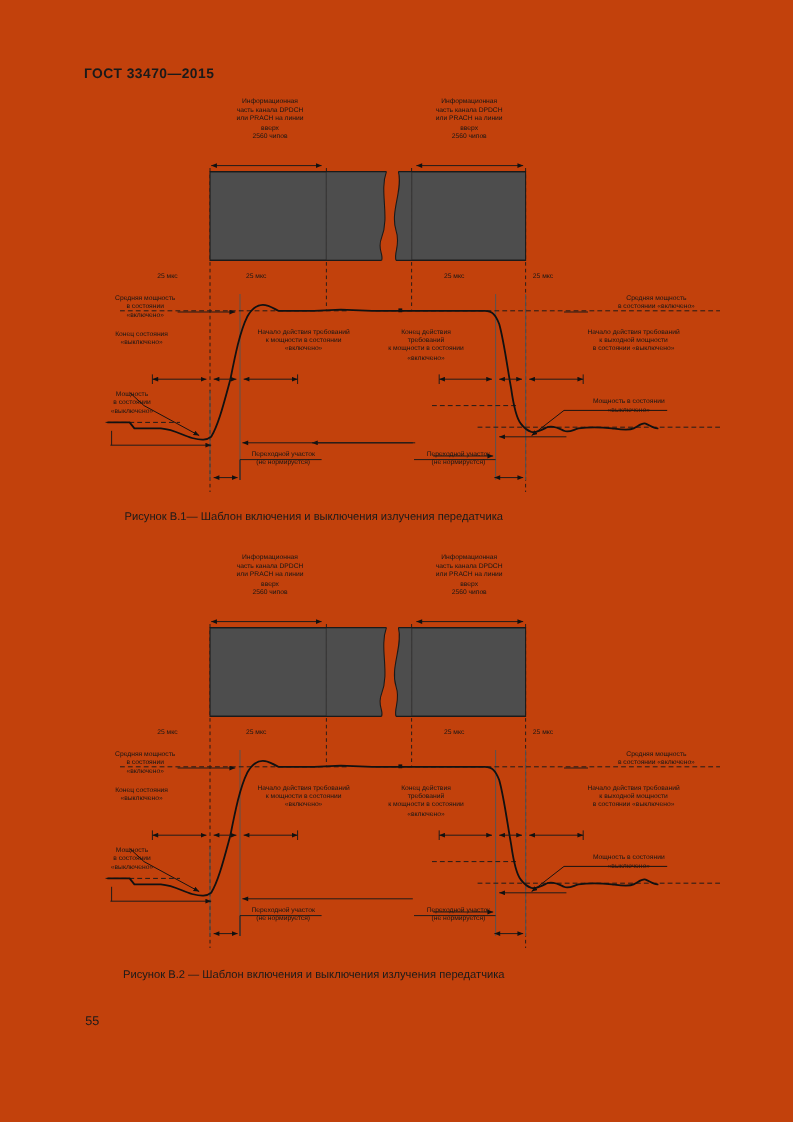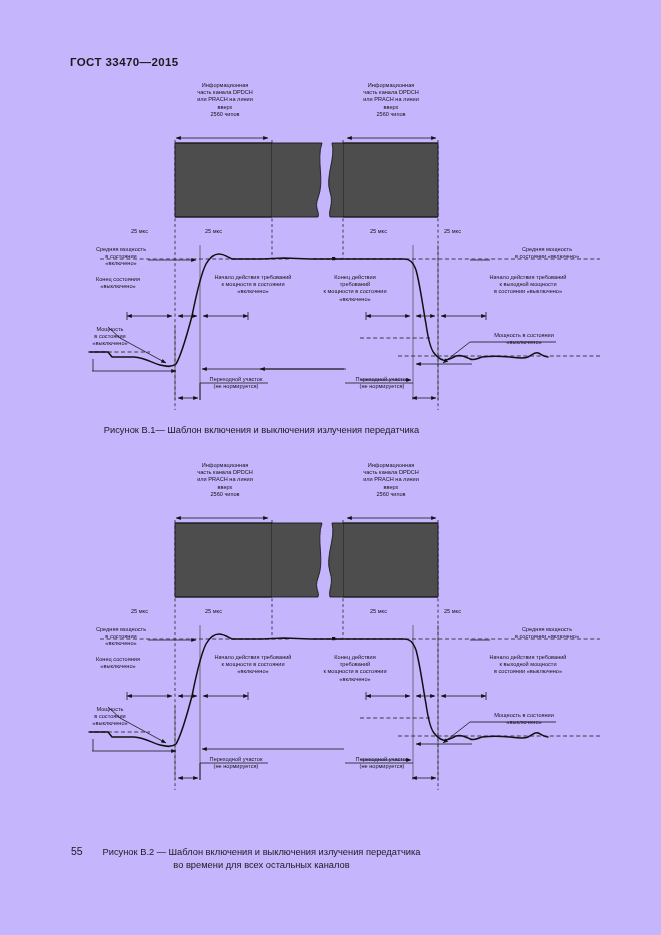--- a/index.html
+++ b/index.html
@@ -1,42 +1,42 @@
 <!DOCTYPE html>
 <html><head>
 <meta charset="utf-8">
 <style>
   html,body{margin:0;padding:0;background:#ffffff;}
   body{
     width:661px;height:935px;position:relative;overflow:hidden;
     font-family:"Liberation Sans","DejaVu Sans",sans-serif;
     color:#1a1a1a;
   }
-  .page{position:absolute;inset:0;background:#c4b5fd;text-decoration:underline;}
+  .page{position:absolute;inset:0;background:#c2410c;text-decoration:underline;}
 
   .hdr-std{
     position:absolute;left:70px;top:56px;
     font-size:11.5px;font-weight:bold;letter-spacing:.4px;
     white-space:nowrap;
   }
   .page-num{
     position:absolute;left:71px;top:845px;
     font-size:10.5px;
   }
 
   .fig{position:absolute;left:0;width:661px;}
   #fig1{top:80px;height:340px;}
   #fig2{top:460px;height:340px;}
 
   .cap{
     position:absolute;left:0;width:523px;text-align:center;
     font-size:9.3px;line-height:12.5px;color:#1a1a1a;
   }
   #cap1{top:424px;}
-  #cap2{top:846px;}
+  #cap2{top:806px;}
 
   svg{display:block;}
 
   
   .lbl{
     position:absolute;font-size:5.6px;line-height:7.2px;
     color:#161616;white-space:pre-line;
   }
   .lbl.c{text-align:center;}
   .tick{
@@ -387,16 +387,15 @@
 
     <div class="lbl c" style="left:200px;top:296px;width:72px;">Переходной участок
 (не нормируется)</div>
 
     <div class="lbl c" style="left:346px;top:296px;width:72px;">Переходной участок
 (не нормируется)</div>
   </div>
 
   <div class="cap" id="cap2">
     <div>Рисунок В.2 — Шаблон включения и выключения излучения передатчика</div>
-    <div>во времени для всех остальных каналов</div>
   </div>
 
 </div>
 
 </body></html>

